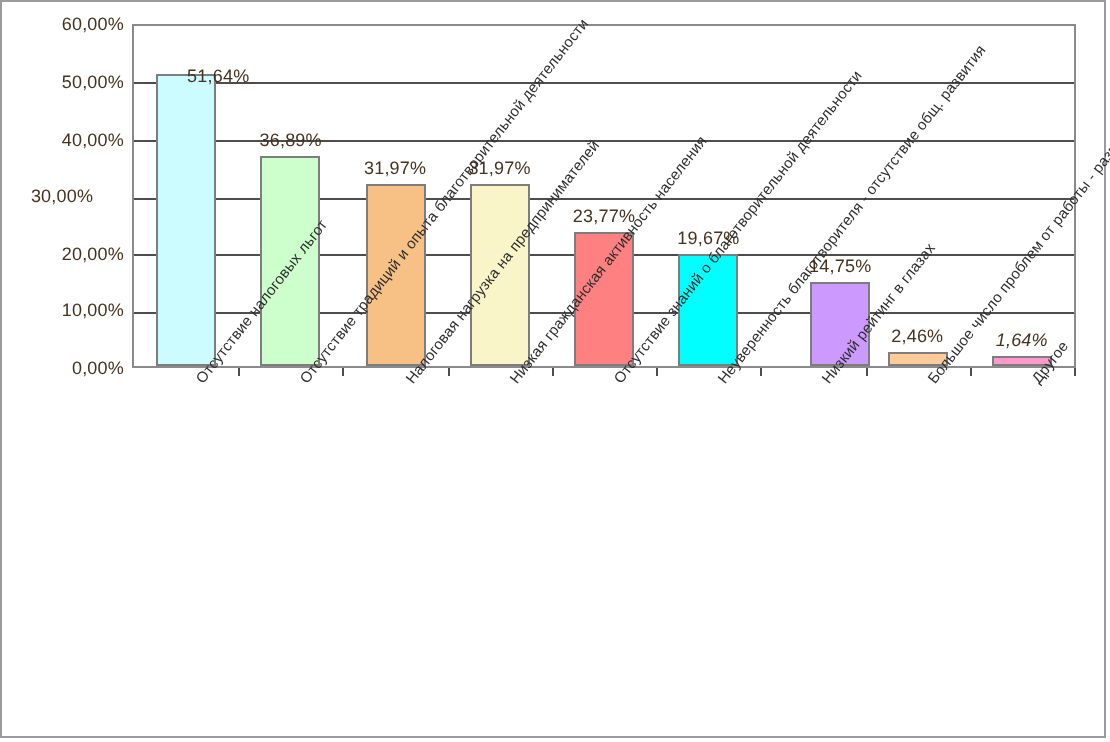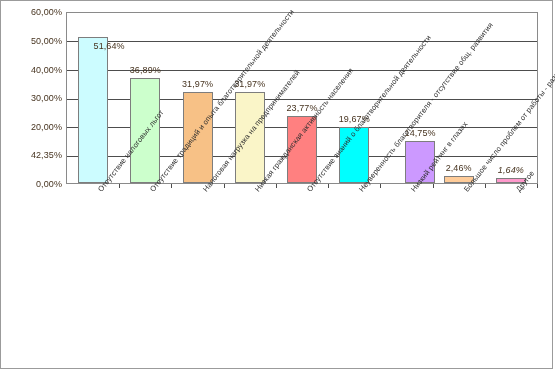--- a/index.html
+++ b/index.html
@@ -136,40 +136,40 @@
 </style>
 </head>
 <body>
 
 <div id="chart-root">
 
   <div class="chart-frame"></div>
 
   <div class="y-labels">
     <div class="y-label" style="top:184px;">0,00%</div>
-    <div class="y-label" style="top:155.4px;">42,35%</div>
+    <div class="y-label" style="top:155.4px;">10,00%</div>
     <div class="y-label" style="top:126.8px;">20,00%</div>
-    <div class="y-label" style="top:98.2px;">30,00%</div>
+    <div class="y-label" style="top:98.2px;text-align:center;">30,00%</div>
     <div class="y-label" style="top:69.6px;">40,00%</div>
     <div class="y-label" style="top:41px;">50,00%</div>
     <div class="y-label" style="top:12.4px;">60,00%</div>
   </div>
 
   <div class="plot-area">
     <div class="gridline" style="top:28.4px;"></div>
     <div class="gridline" style="top:57px;"></div>
     <div class="gridline" style="top:85.6px;"></div>
     <div class="gridline" style="top:114.2px;"></div>
     <div class="gridline" style="top:142.8px;"></div>
   </div>
 
   <div class="bars-layer">
       <div class="bar-slot" style="left: 0px; width: 52.2222px;">
         <div class="bar" style="height: 146.313px; background: rgb(204, 252, 255);"></div>
-        <div class="bar-value" style="bottom: 132px; padding-left: 32px;">51,64%</div>
+        <div class="bar-value" style="bottom: 140px; padding-left: 32px;">51,64%</div>
       </div>
       <div class="bar-slot" style="left: 52.2222px; width: 52.2222px;">
         <div class="bar" style="height: 104.522px; background: rgb(204, 255, 204);"></div>
         <div class="bar-value" style="bottom: 107.522px;">36,89%</div>
       </div>
       <div class="bar-slot" style="left: 104.444px; width: 52.2222px;">
         <div class="bar" style="height: 90.5817px; background: rgb(247, 193, 134);"></div>
         <div class="bar-value" style="bottom: 93.5817px;">31,97%</div>
       </div>
       <div class="bar-slot" style="left: 156.667px; width: 52.2222px;">

